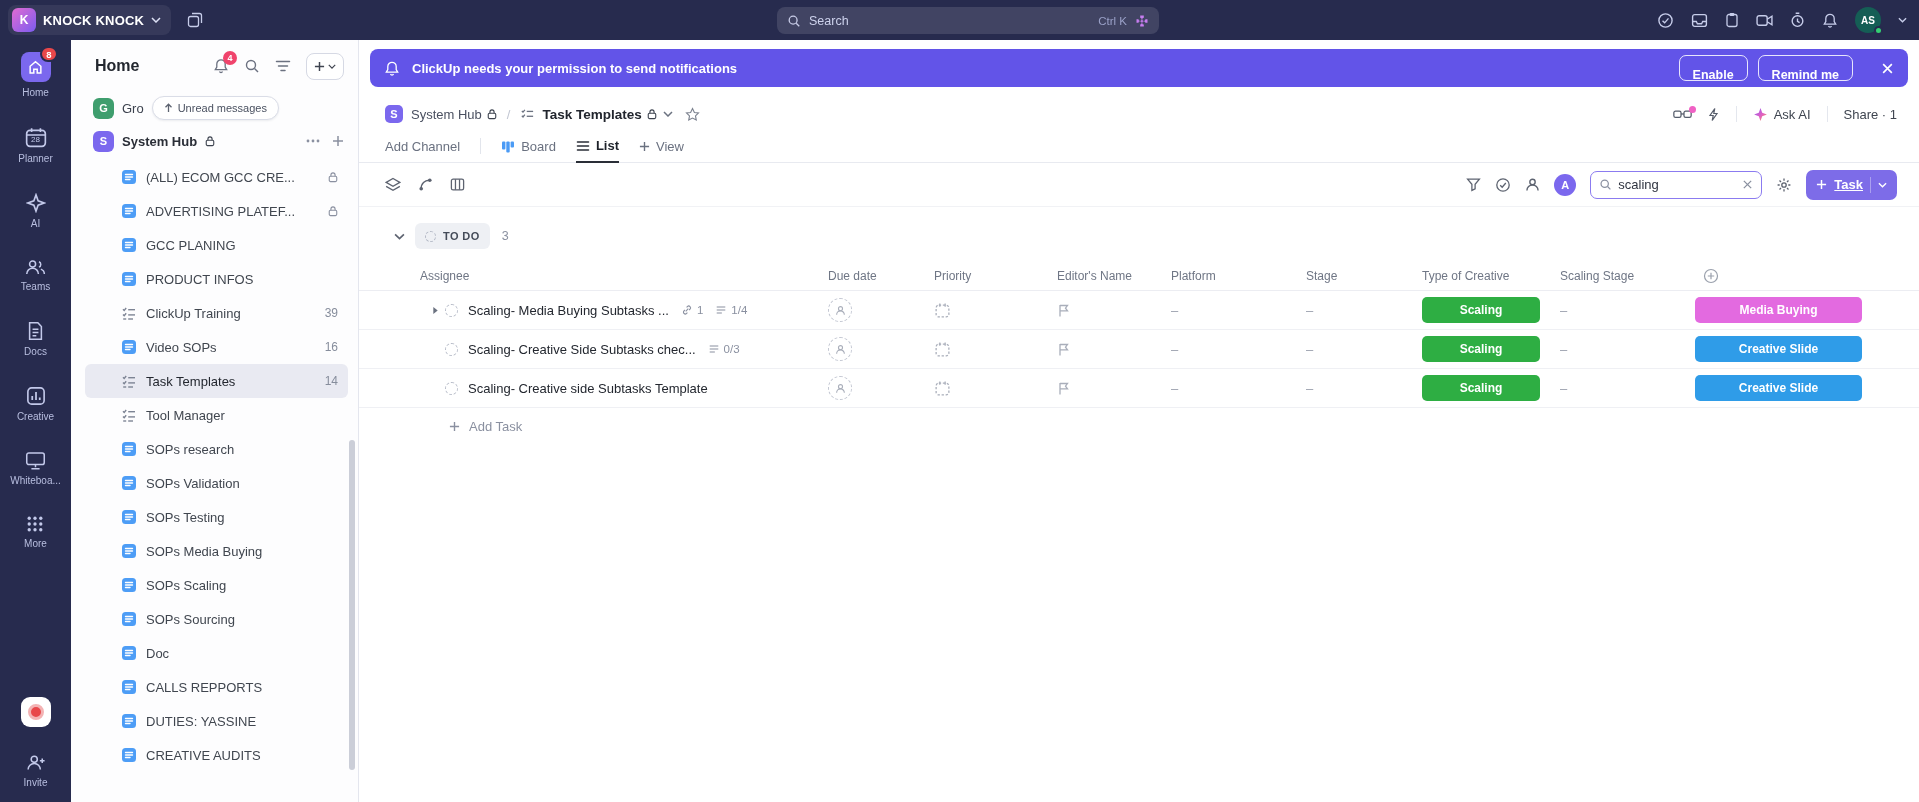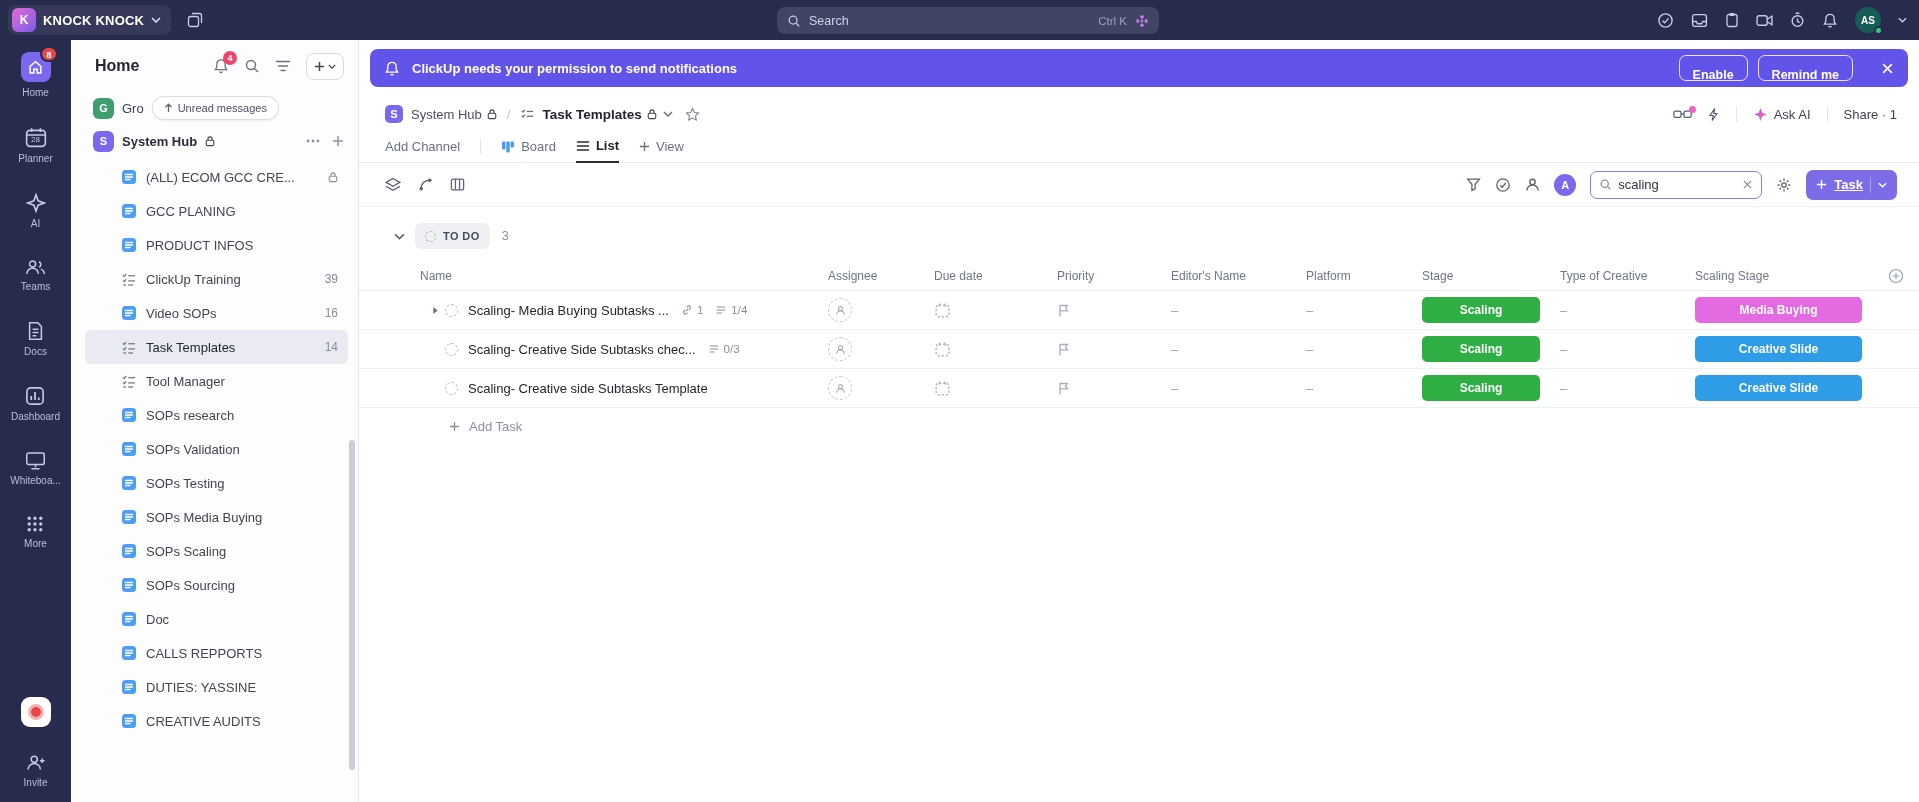--- a/index.html
+++ b/index.html
@@ -257,21 +257,21 @@
         <path d="M2 1.5h7l3 3.2V15.5H2z" fill="none" stroke="currentColor" stroke-width="1.3"></path>
         <path d="M4.5 7h5M4.5 9.8h5M4.5 12.5h3.2" stroke="currentColor" stroke-width="1.2"></path>
       </svg>
     <span class="lbl">Docs</span>
   </div>
   <div class="rail-item">
     <svg width="20" height="20" viewBox="0 0 16 16">
         <rect x="1.5" y="1.5" width="13" height="13" rx="3" fill="none" stroke="currentColor" stroke-width="1.3"></rect>
         <path d="M5 11.2V8M8 11.2V4.8M11 11.2V9.2" stroke="currentColor" stroke-width="1.4"></path>
       </svg>
-    <span class="lbl">Dashboard</span>
+    <span class="lbl">Creative</span>
   </div>
   <div class="rail-item">
     <svg width="21" height="19" viewBox="0 0 18 16">
         <rect x="1.5" y="1.5" width="15" height="10" rx="1.8" fill="none" stroke="currentColor" stroke-width="1.3"></rect>
         <path d="M9 11.5v2.3M5.5 15h7" stroke="currentColor" stroke-width="1.3"></path>
       </svg>
     <span class="lbl">Whiteboa...</span>
   </div>
   <div class="rail-item">
     <svg width="18" height="18" viewBox="0 0 14 14">
@@ -386,20 +386,37 @@
         <span class="sb-label">(ALL) ECOM GCC CRE...</span>
 
         <span class="sb-lock">
           <svg width="10" height="12" viewBox="0 0 12 14">
             <rect x="1.5" y="6" width="9" height="6.5" rx="1.5" fill="none" stroke="currentColor" stroke-width="1.3"></rect>
             <path d="M3.5 6V4.5a2.5 2.5 0 0 1 5 0V6" fill="none" stroke="currentColor" stroke-width="1.3"></path>
           </svg>
         </span>
       </div>
 
+      <div class="sb-item">
+        <span class="it-ic">
+          <svg width="16" height="16" viewBox="0 0 16 16">
+            <rect x="1" y="1" width="14" height="14" rx="3.5" fill="#4d9df6"></rect>
+            <path d="M4.5 5.5h7M4.5 8h7M4.5 10.5h4.5" stroke="#fff" stroke-width="1.4" stroke-linecap="round"></path>
+          </svg>
+        </span>
+
+        <span class="sb-label">ADVERTISING PLATEF...</span>
+
+        <span class="sb-lock">
+          <svg width="10" height="12" viewBox="0 0 12 14">
+            <rect x="1.5" y="6" width="9" height="6.5" rx="1.5" fill="none" stroke="currentColor" stroke-width="1.3"></rect>
+            <path d="M3.5 6V4.5a2.5 2.5 0 0 1 5 0V6" fill="none" stroke="currentColor" stroke-width="1.3"></path>
+          </svg>
+        </span>
+      </div>
 
       <div class="sb-item">
         <span class="it-ic">
           <svg width="16" height="16" viewBox="0 0 16 16">
             <rect x="1" y="1" width="14" height="14" rx="3.5" fill="#4d9df6"></rect>
             <path d="M4.5 5.5h7M4.5 8h7M4.5 10.5h4.5" stroke="#fff" stroke-width="1.4" stroke-linecap="round"></path>
           </svg>
         </span>
 
         <span class="sb-label">GCC PLANING</span>
@@ -790,21 +807,20 @@
     <div class="status-pill">
       <i class="dashed-circle sm"></i>
       <span>TO DO</span>
     </div>
     <span class="group-count">3</span>
   </div>
 
   <div class="table">
     <div class="thead cols">
 
-        <div class="th">Name</div>
 
         <div class="th">Assignee</div>
 
         <div class="th">Due date</div>
 
         <div class="th">Priority</div>
 
         <div class="th">Editor's Name</div>
 
         <div class="th">Platform</div>

